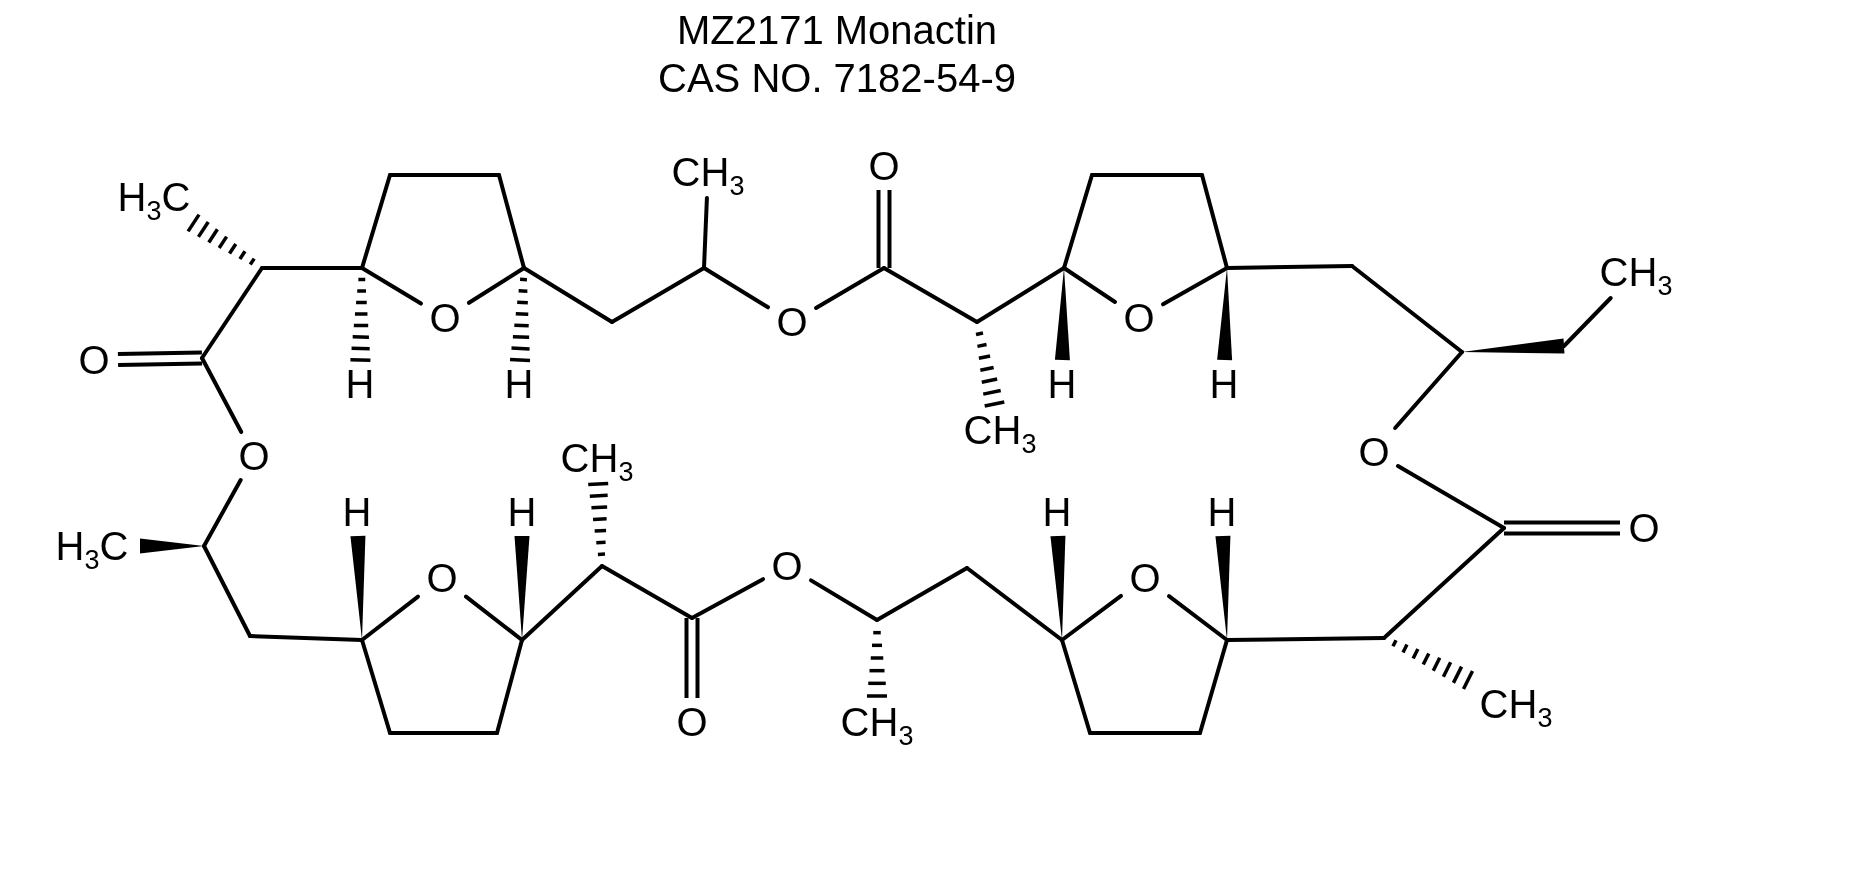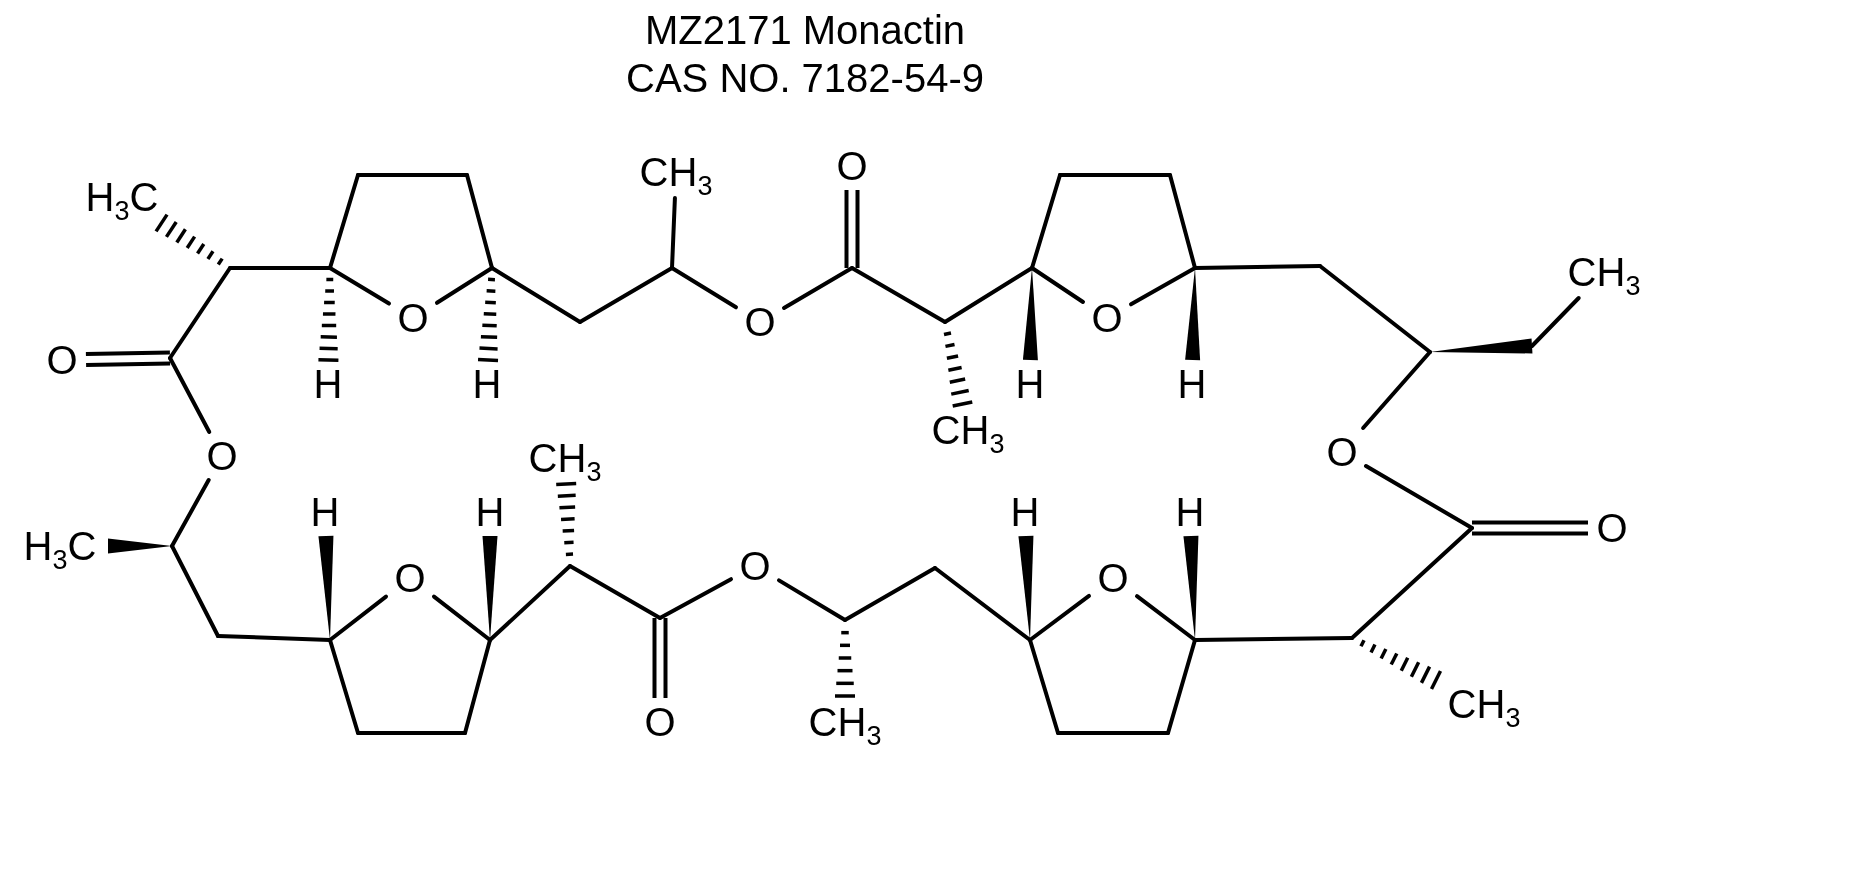--- a/index.html
+++ b/index.html
@@ -6,20 +6,21 @@
     margin: 0;
     padding: 0;
     background: #ffffff;
   }
   .screen {
     position: relative;
     width: 1699px;
     height: 883px;
     background: #ffffff;
     overflow: hidden;
+    padding-left: 32px;
   }
   svg {
     display: block;
     width: 1855px;
     height: 883px;
     background: #ffffff;
   }
   svg text {
     font-family: "Liberation Sans", "DejaVu Sans", sans-serif;
     fill: #000000;

